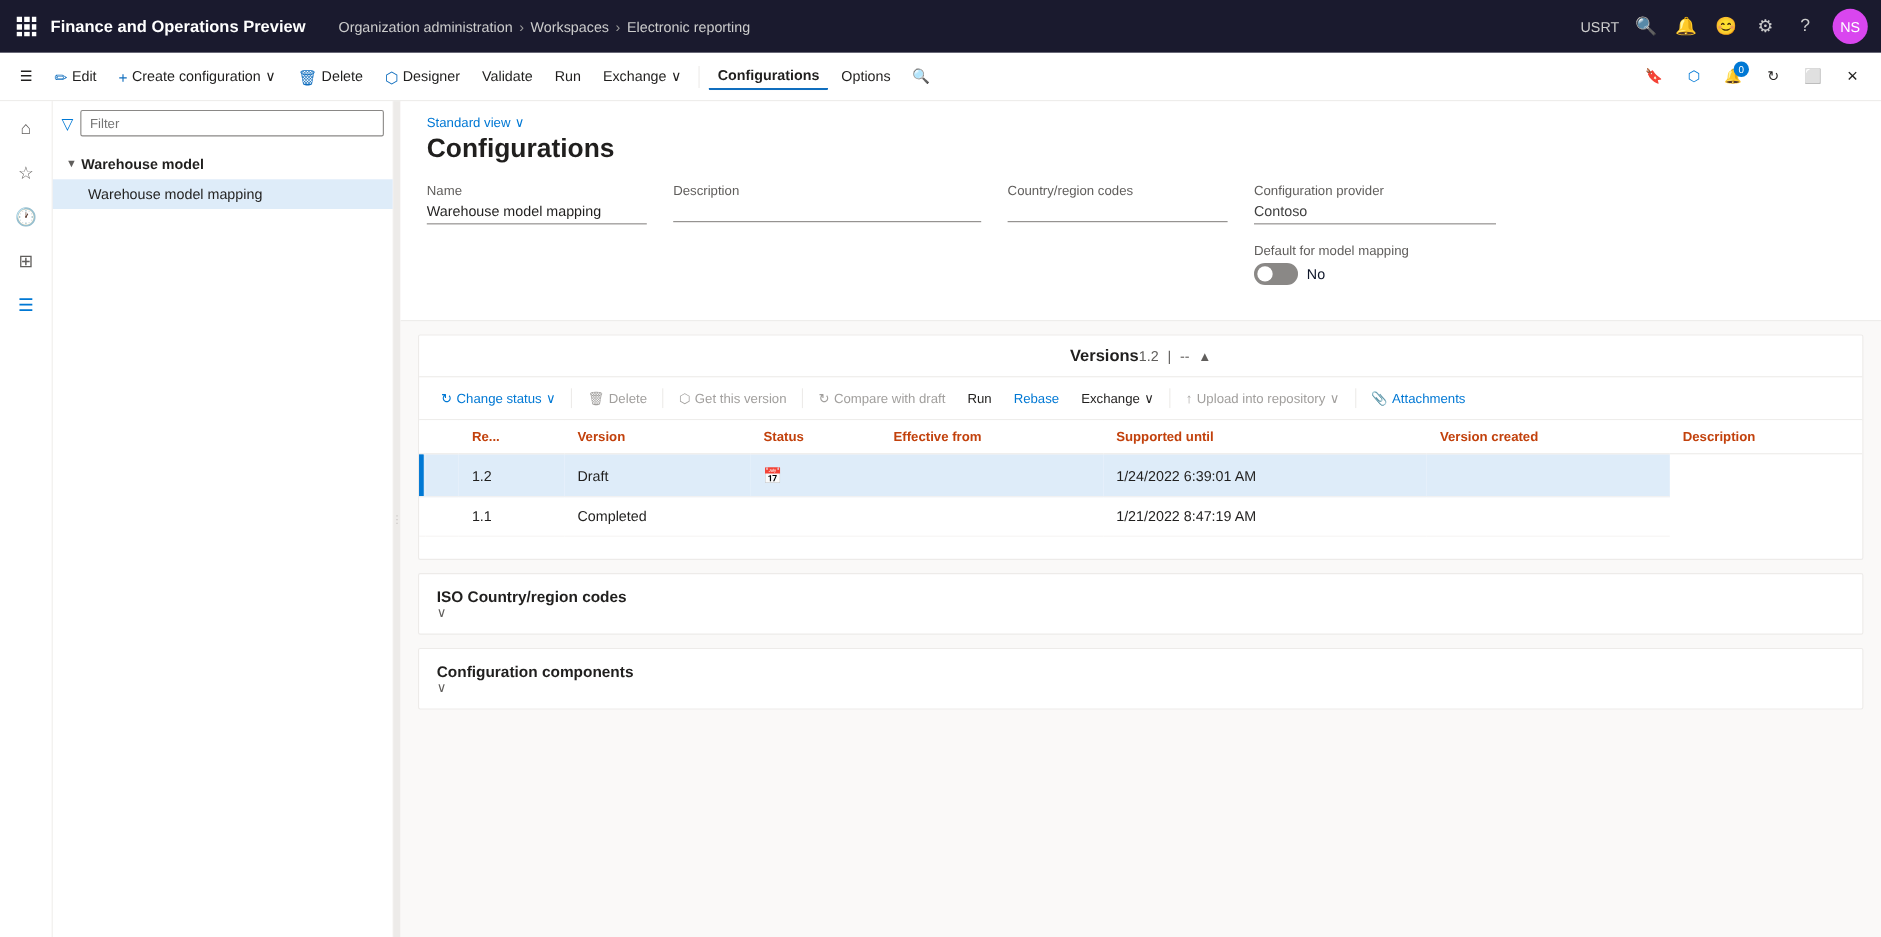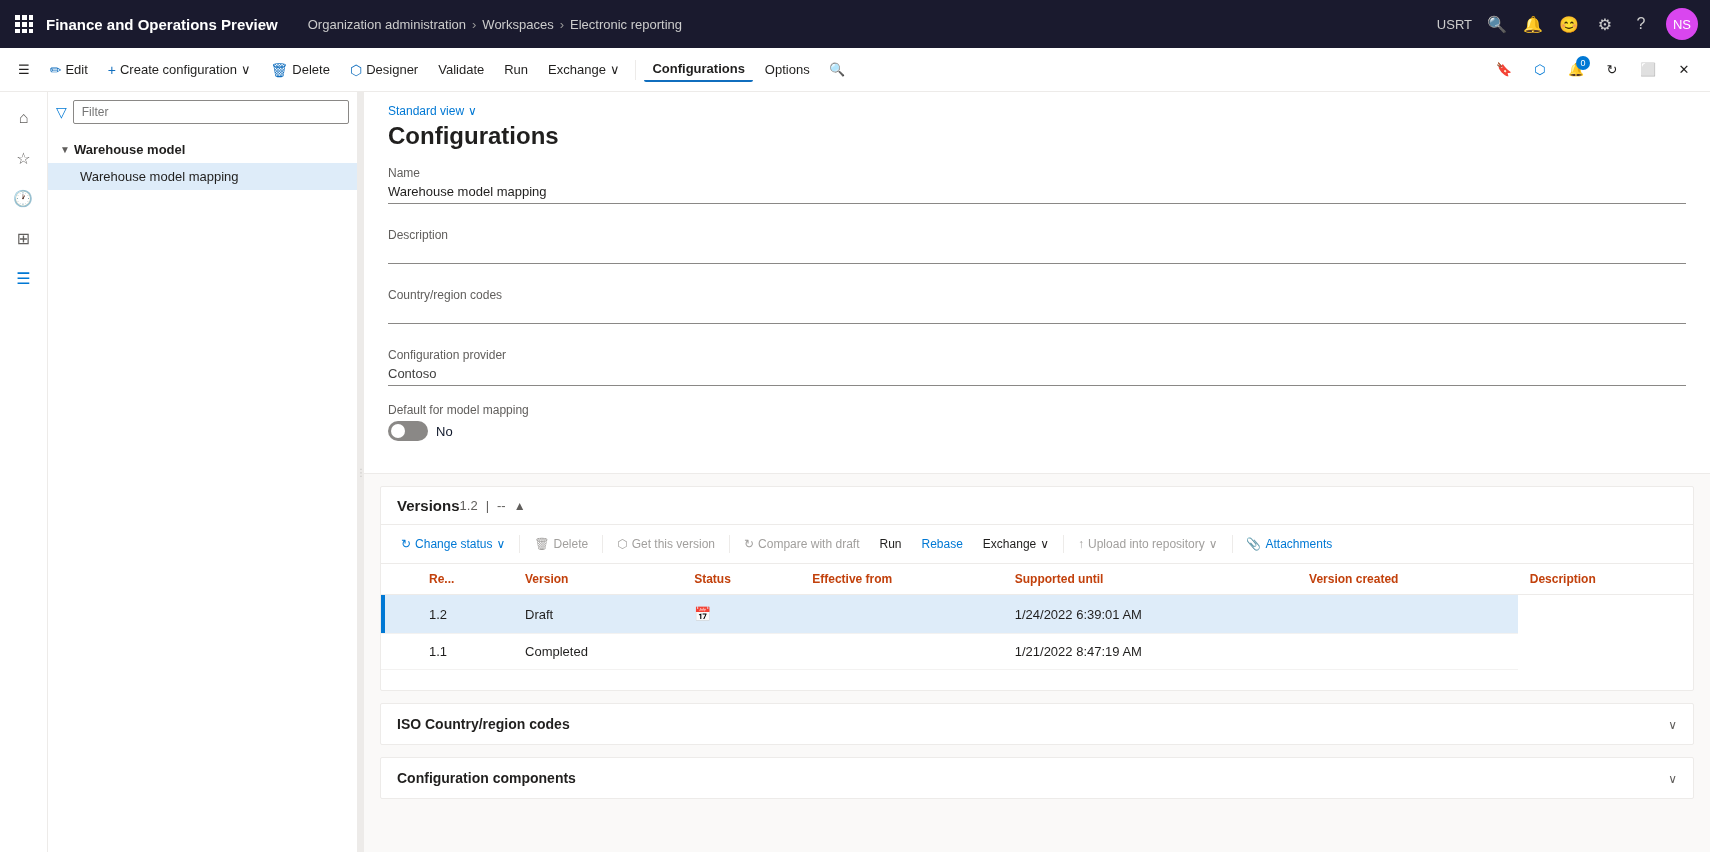--- a/index.html
+++ b/index.html
@@ -96,21 +96,21 @@
     .content-header {
       background: white; padding: 12px 24px 16px 24px; border-bottom: 1px solid #edebe9;
     }
     .standard-view {
       display: flex; align-items: center; gap: 4px; color: #0078d4;
       font-size: 12px; margin-bottom: 4px; cursor: pointer;
     }
     .page-title { font-size: 24px; font-weight: 600; color: #201f1e; margin-bottom: 16px; }
 
     
-    .form-row { display: flex; gap: 24px; margin-bottom: 16px; flex-direction: column; }
+    .form-row { display: flex; gap: 24px; margin-bottom: 16px; }
     .form-field { display: flex; flex-direction: column; gap: 4px; }
     .form-field.name { min-width: 200px; }
     .form-field.desc { min-width: 280px; }
     .form-field.country { min-width: 200px; }
     .form-field.provider { min-width: 220px; }
     .field-label { font-size: 12px; color: #605e5c; }
     .field-value { font-size: 13px; color: #201f1e; border-bottom: 1px solid #8a8886; padding-bottom: 4px; }
     .field-value.link { color: #404040; cursor: pointer; }
     .field-empty { border-bottom: 1px solid #8a8886; min-width: 200px; min-height: 18px; }
 
@@ -124,21 +124,21 @@
       position: absolute; top: 3px; left: 3px;
       transition: left 0.2s;
     }
     .toggle-label { font-size: 13px; color: #0f172a; }
 
     
     .section {
       background: white; margin: 12px 16px; border: 1px solid #edebe9; border-radius: 2px;
     }
     .section-header {
-      display: flex; align-items: center; justify-content: flex-start;
+      display: flex; align-items: center; justify-content: center;
       padding: 10px 16px; border-bottom: 1px solid #edebe9;
     }
     .section-title { font-size: 15px; font-weight: 600; color: #201f1e; }
     .section-meta { display: flex; align-items: center; gap: 8px; color: #605e5c; font-size: 13px; }
     .section-collapse { cursor: pointer; color: #605e5c; font-size: 12px; }
 
     
     .versions-toolbar {
       display: flex; align-items: center; gap: 4px;
       padding: 8px 12px; border-bottom: 1px solid #edebe9; flex-wrap: wrap;
@@ -165,22 +165,22 @@
     .versions-table tr.selected-row td { background: #deecf9; }
 
     
     .cal-icon { font-size: 14px; color: #605e5c; cursor: pointer; }
 
     
     .collapsible-section {
       background: white; margin: 0 16px 12px 16px; border: 1px solid #edebe9; border-radius: 2px;
     }
     .collapsible-header {
-      display: flex; align-items: flex-end; justify-content: space-between;
-      padding: 12px 16px; cursor: pointer;
+      display: flex; align-items: flex-start; justify-content: space-between;
+      padding: 12px 16px; cursor: pointer; flex-direction: column;
     }
     .collapsible-title { font-size: 14px; font-weight: 600; color: #201f1e; }
     .collapse-icon { font-size: 12px; color: #605e5c; }
 
     
     .main-content::-webkit-scrollbar { width: 8px; }
     .main-content::-webkit-scrollbar-track { background: #f3f2f1; }
     .main-content::-webkit-scrollbar-thumb { background: #c8c6c4; border-radius: 4px; }
 
     

